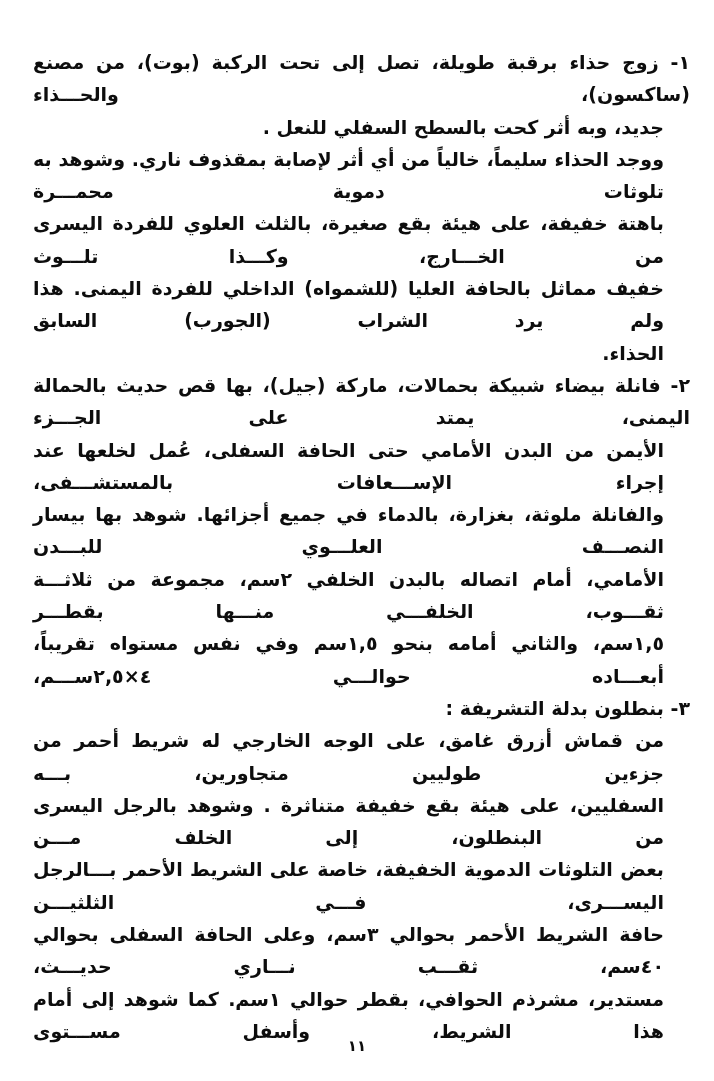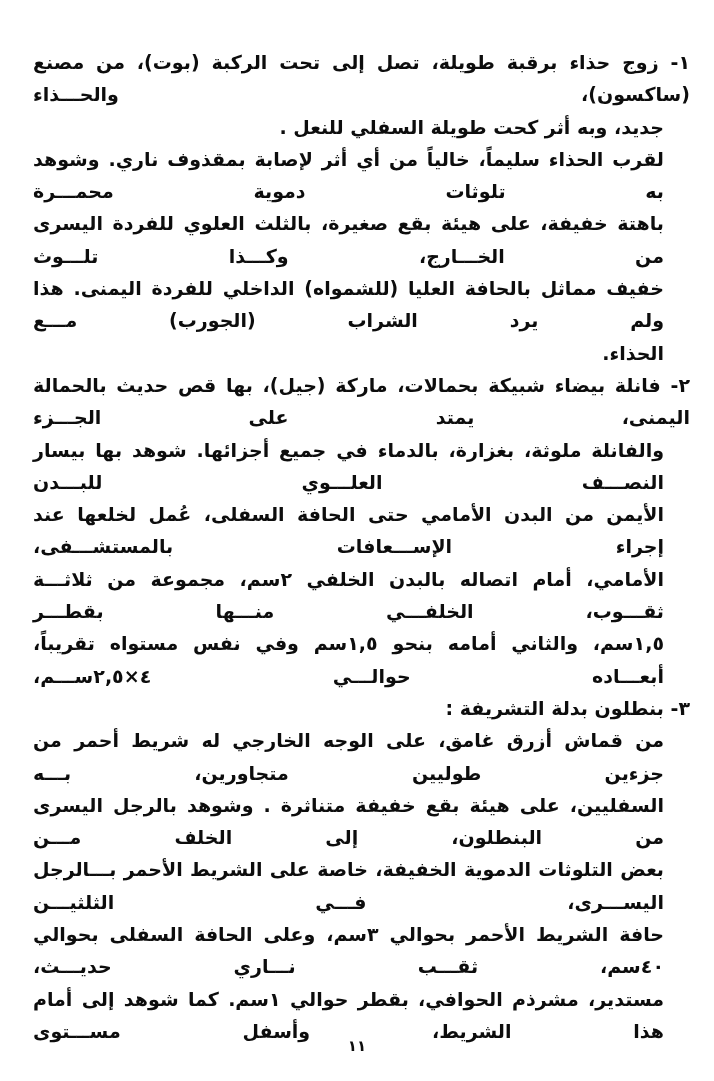--- a/index.html
+++ b/index.html
@@ -37,31 +37,31 @@
   }
 </style>
 </head>
 <body>
 
 <div class="page">
   <div class="body-text">
 
     <section class="para">
       <div class="l">١- زوج حذاء برقبة طويلة، تصل إلى تحت الركبة (بوت)، من مصنع (ساكسون)، والحـــذاء</div>
-      <div class="l ind end">جديد، وبه أثر كحت طويلة السفلي للنعل .</div>
-      <div class="l ind">لقرب الحذاء سليماً، خالياً من أي أثر لإصابة بمقذوف ناري. وشوهد به تلوثات دموية محمـــرة</div>
+      <div class="l ind end">جديد، وبه أثر كحت بالسطح السفلي للنعل .</div>
+      <div class="l ind">ووجد الحذاء سليماً، خالياً من أي أثر لإصابة بمقذوف ناري. وشوهد به تلوثات دموية محمـــرة</div>
       <div class="l ind">باهتة خفيفة، على هيئة بقع صغيرة، بالثلث العلوي للفردة اليسرى من الخـــارج، وكـــذا تلـــوث</div>
-      <div class="l ind">خفيف مماثل بالحافة العليا (للشمواه) الداخلي للفردة اليمنى. هذا ولم يرد الشراب (الجورب) مـــع</div>
+      <div class="l ind">خفيف مماثل بالحافة العليا (للشمواه) الداخلي للفردة اليمنى. هذا ولم يرد الشراب (الجورب) السابق</div>
       <div class="l ind end">الحذاء.</div>
     </section>
 
     <section class="para">
       <div class="l">٢- فانلة بيضاء شبيكة بحمالات، ماركة (جيل)، بها قص حديث بالحمالة اليمنى، يمتد على الجـــزء</div>
+      <div class="l ind">الأيمن من البدن الأمامي حتى الحافة السفلى، عُمل لخلعها عند إجراء الإســـعافات بالمستشـــفى،</div>
       <div class="l ind">والفانلة ملوثة، بغزارة، بالدماء في جميع أجزائها. شوهد بها بيسار النصـــف العلـــوي للبـــدن</div>
-      <div class="l ind">الأيمن من البدن الأمامي حتى الحافة السفلى، عُمل لخلعها عند إجراء الإســـعافات بالمستشـــفى،</div>
       <div class="l ind">الأمامي، أمام اتصاله بالبدن الخلفي ٢سم، مجموعة من ثلاثـــة ثقـــوب، الخلفـــي منـــها بقطـــر</div>
       <div class="l ind">١,٥سم، والثاني أمامه بنحو ١,٥سم وفي نفس مستواه تقريباً، أبعـــاده حوالـــي ٤×٢,٥ســـم،</div>
     </section>
 
     <section class="para">
       <div class="l end">٣- بنطلون بدلة التشريفة :</div>
       <div class="l ind">من قماش أزرق غامق، على الوجه الخارجي له شريط أحمر من جزءين طوليين متجاورين، بـــه</div>
       <div class="l ind">السفليين، على هيئة بقع خفيفة متناثرة . وشوهد بالرجل اليسرى من البنطلون، إلى الخلف مـــن</div>
       <div class="l ind">بعض التلوثات الدموية الخفيفة، خاصة على الشريط الأحمر بـــالرجل اليســـرى، فـــي الثلثيـــن</div>
       <div class="l ind">حافة الشريط الأحمر بحوالي ٣سم، وعلى الحافة السفلى بحوالي ٤٠سم، ثقـــب نـــاري حديـــث،</div>

